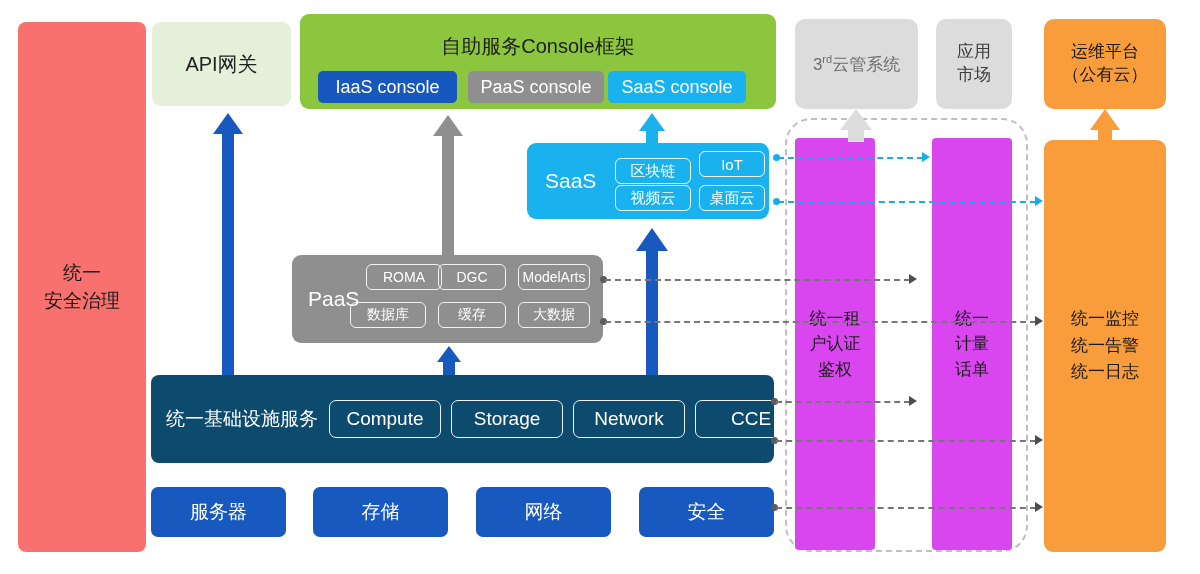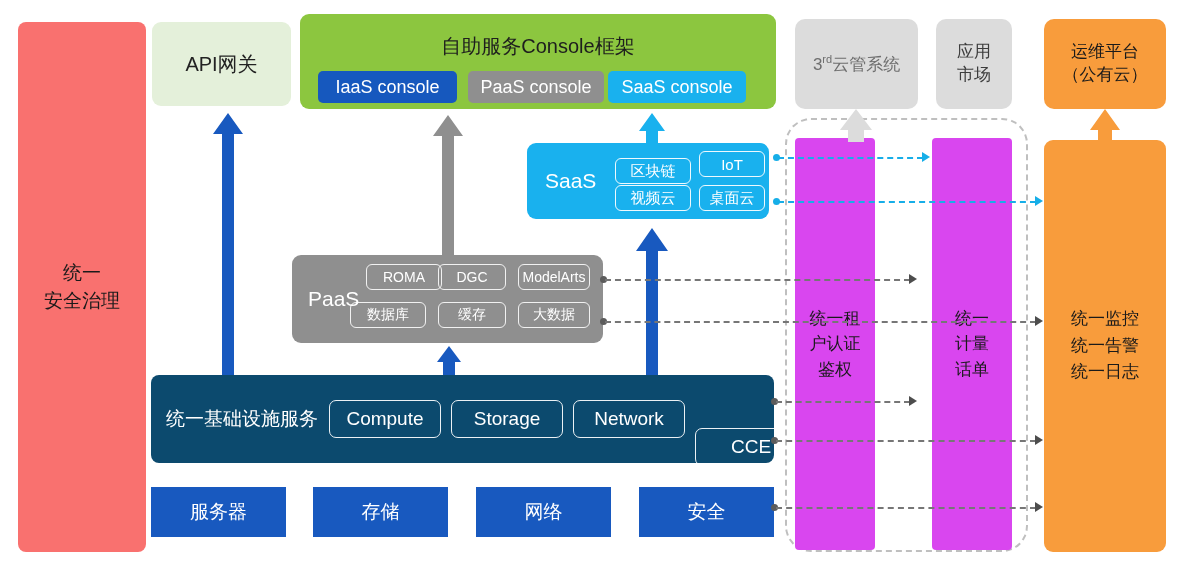--- a/index.html
+++ b/index.html
@@ -134,25 +134,25 @@
   .iaas-chip{
     position:absolute; top:25px; height:38px; border-radius:7px;
     border:1.7px solid rgba(255,255,255,.92);
     color:#ffffff; font-size:19px;
     display:flex;align-items:center;justify-content:center;box-sizing:border-box;
     white-space:nowrap;
   }
   #ic-0{left:178px; width:112px;}
   #ic-1{left:300px; width:112px;}
   #ic-2{left:422px; width:112px;}
-  #ic-3{left:544px; width:112px;margin-top:28px;}
+  #ic-3{left:544px; width:112px;}
 
   
   .hw{
-    top:487px; height:50px; background:#1859BF; border-radius:0;
+    top:487px; height:50px; background:#1859BF; border-radius:7px;
     color:#ffffff; font-size:19px;
   }
   #hw-0{left:151px; width:135px;}
   #hw-1{left:313px; width:135px;}
   #hw-2{left:476px; width:135px;}
   #hw-3{left:639px; width:135px;}
 
   
   #shared-wrap{
     position:absolute; left:785px; top:118px; width:243px; height:434px;

